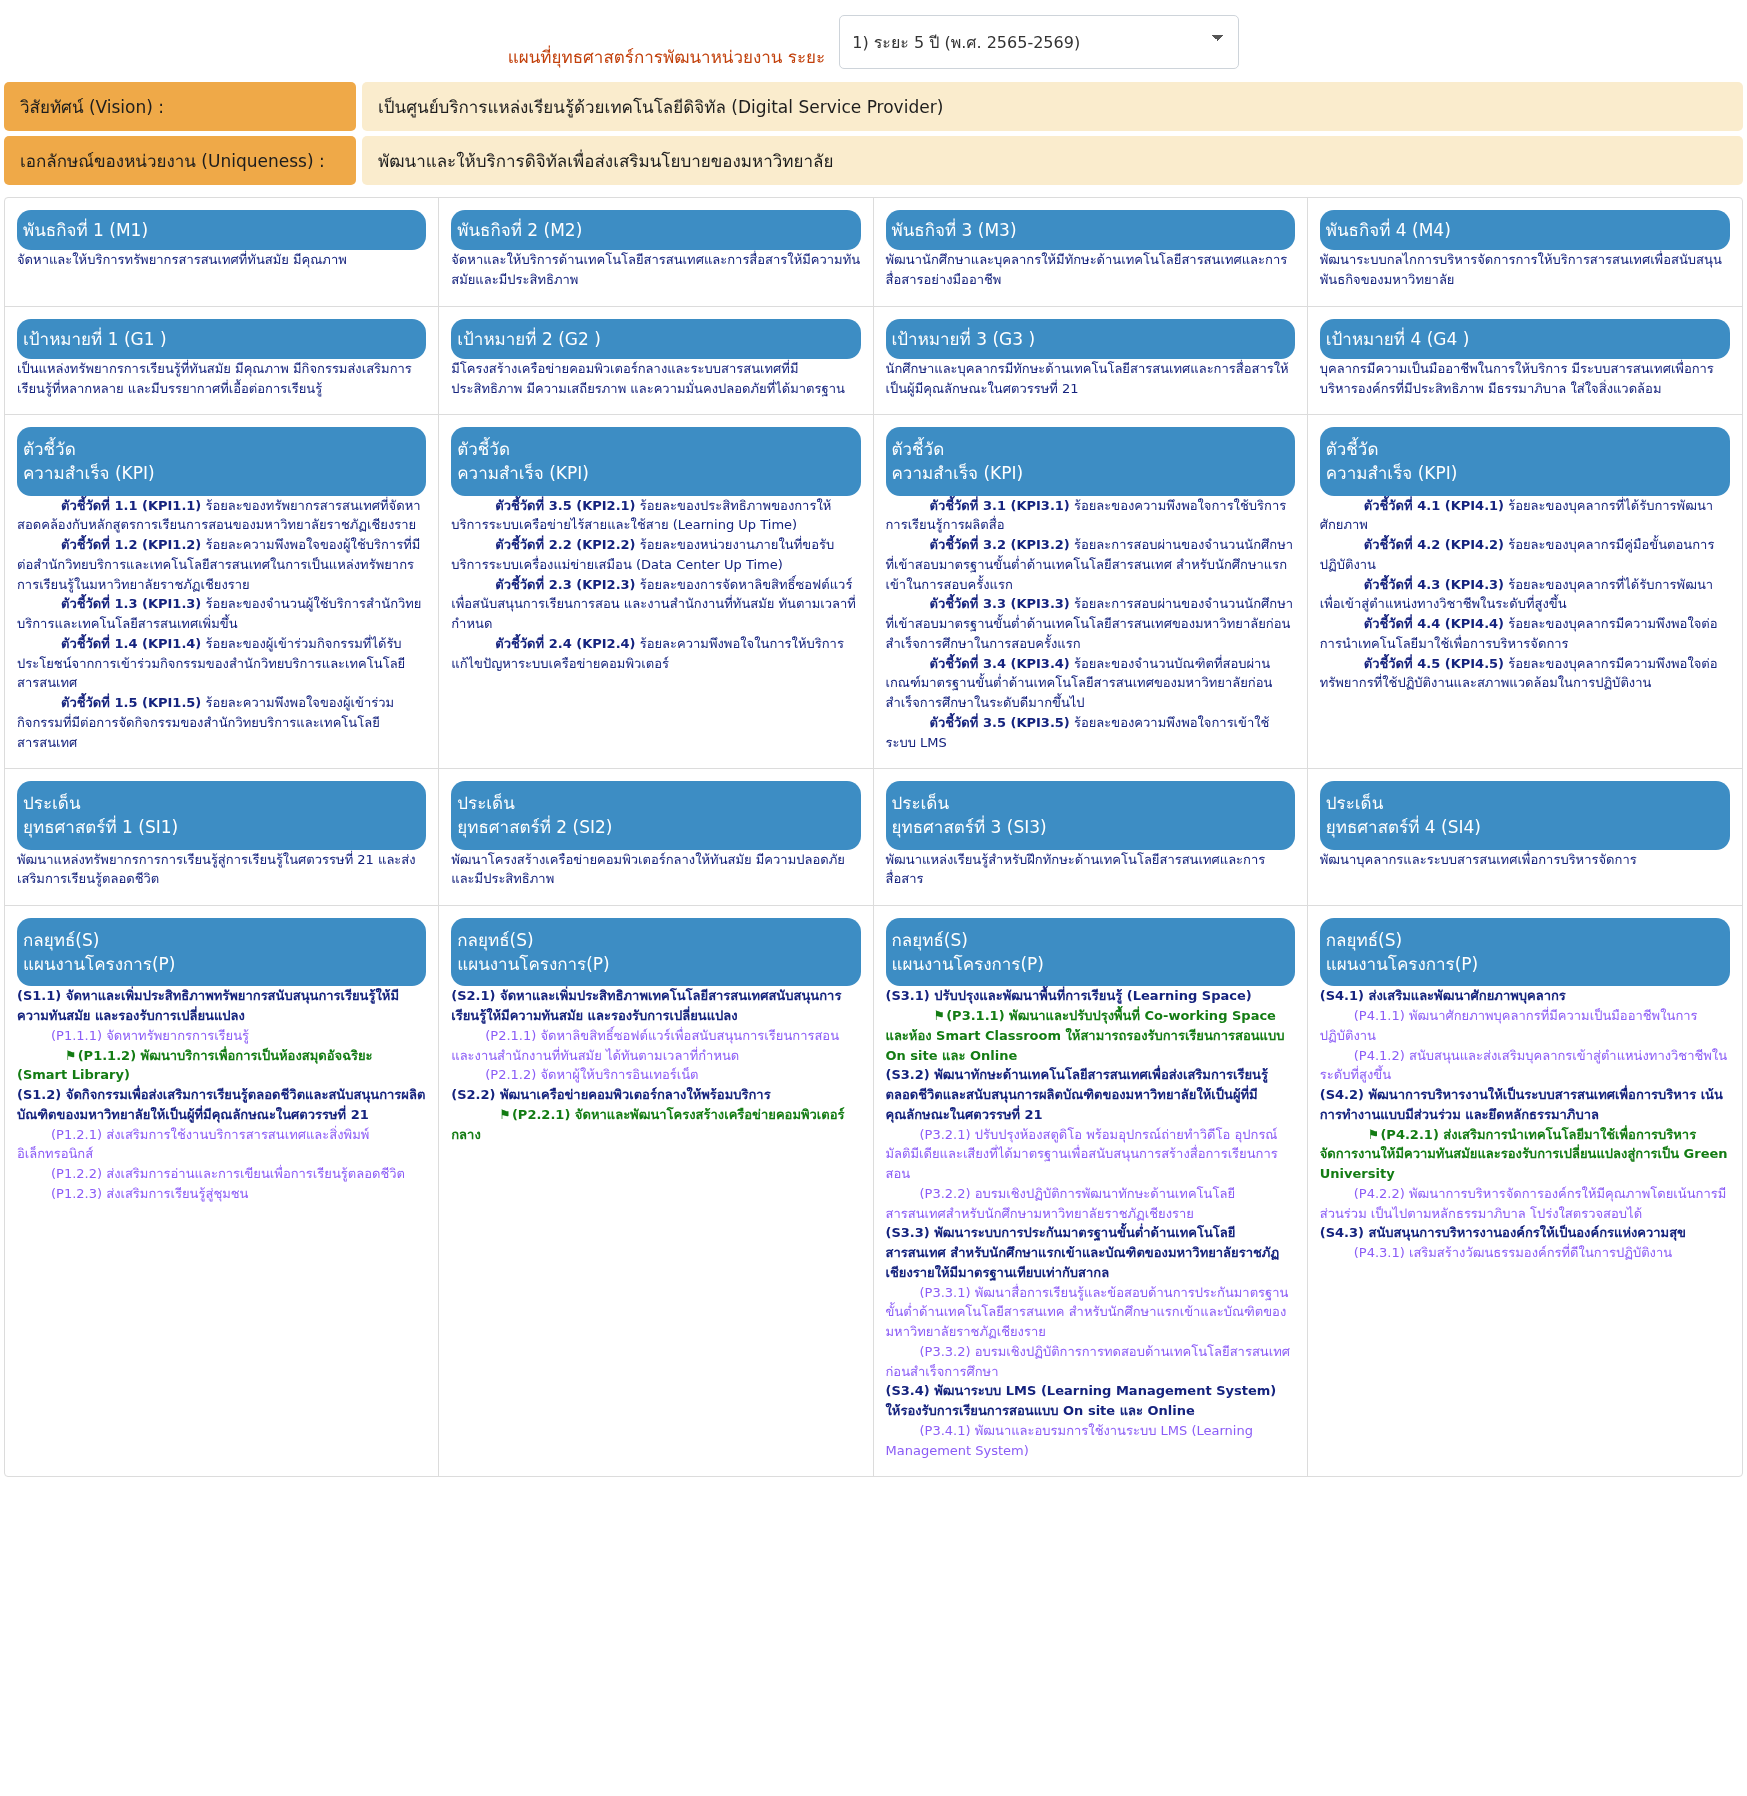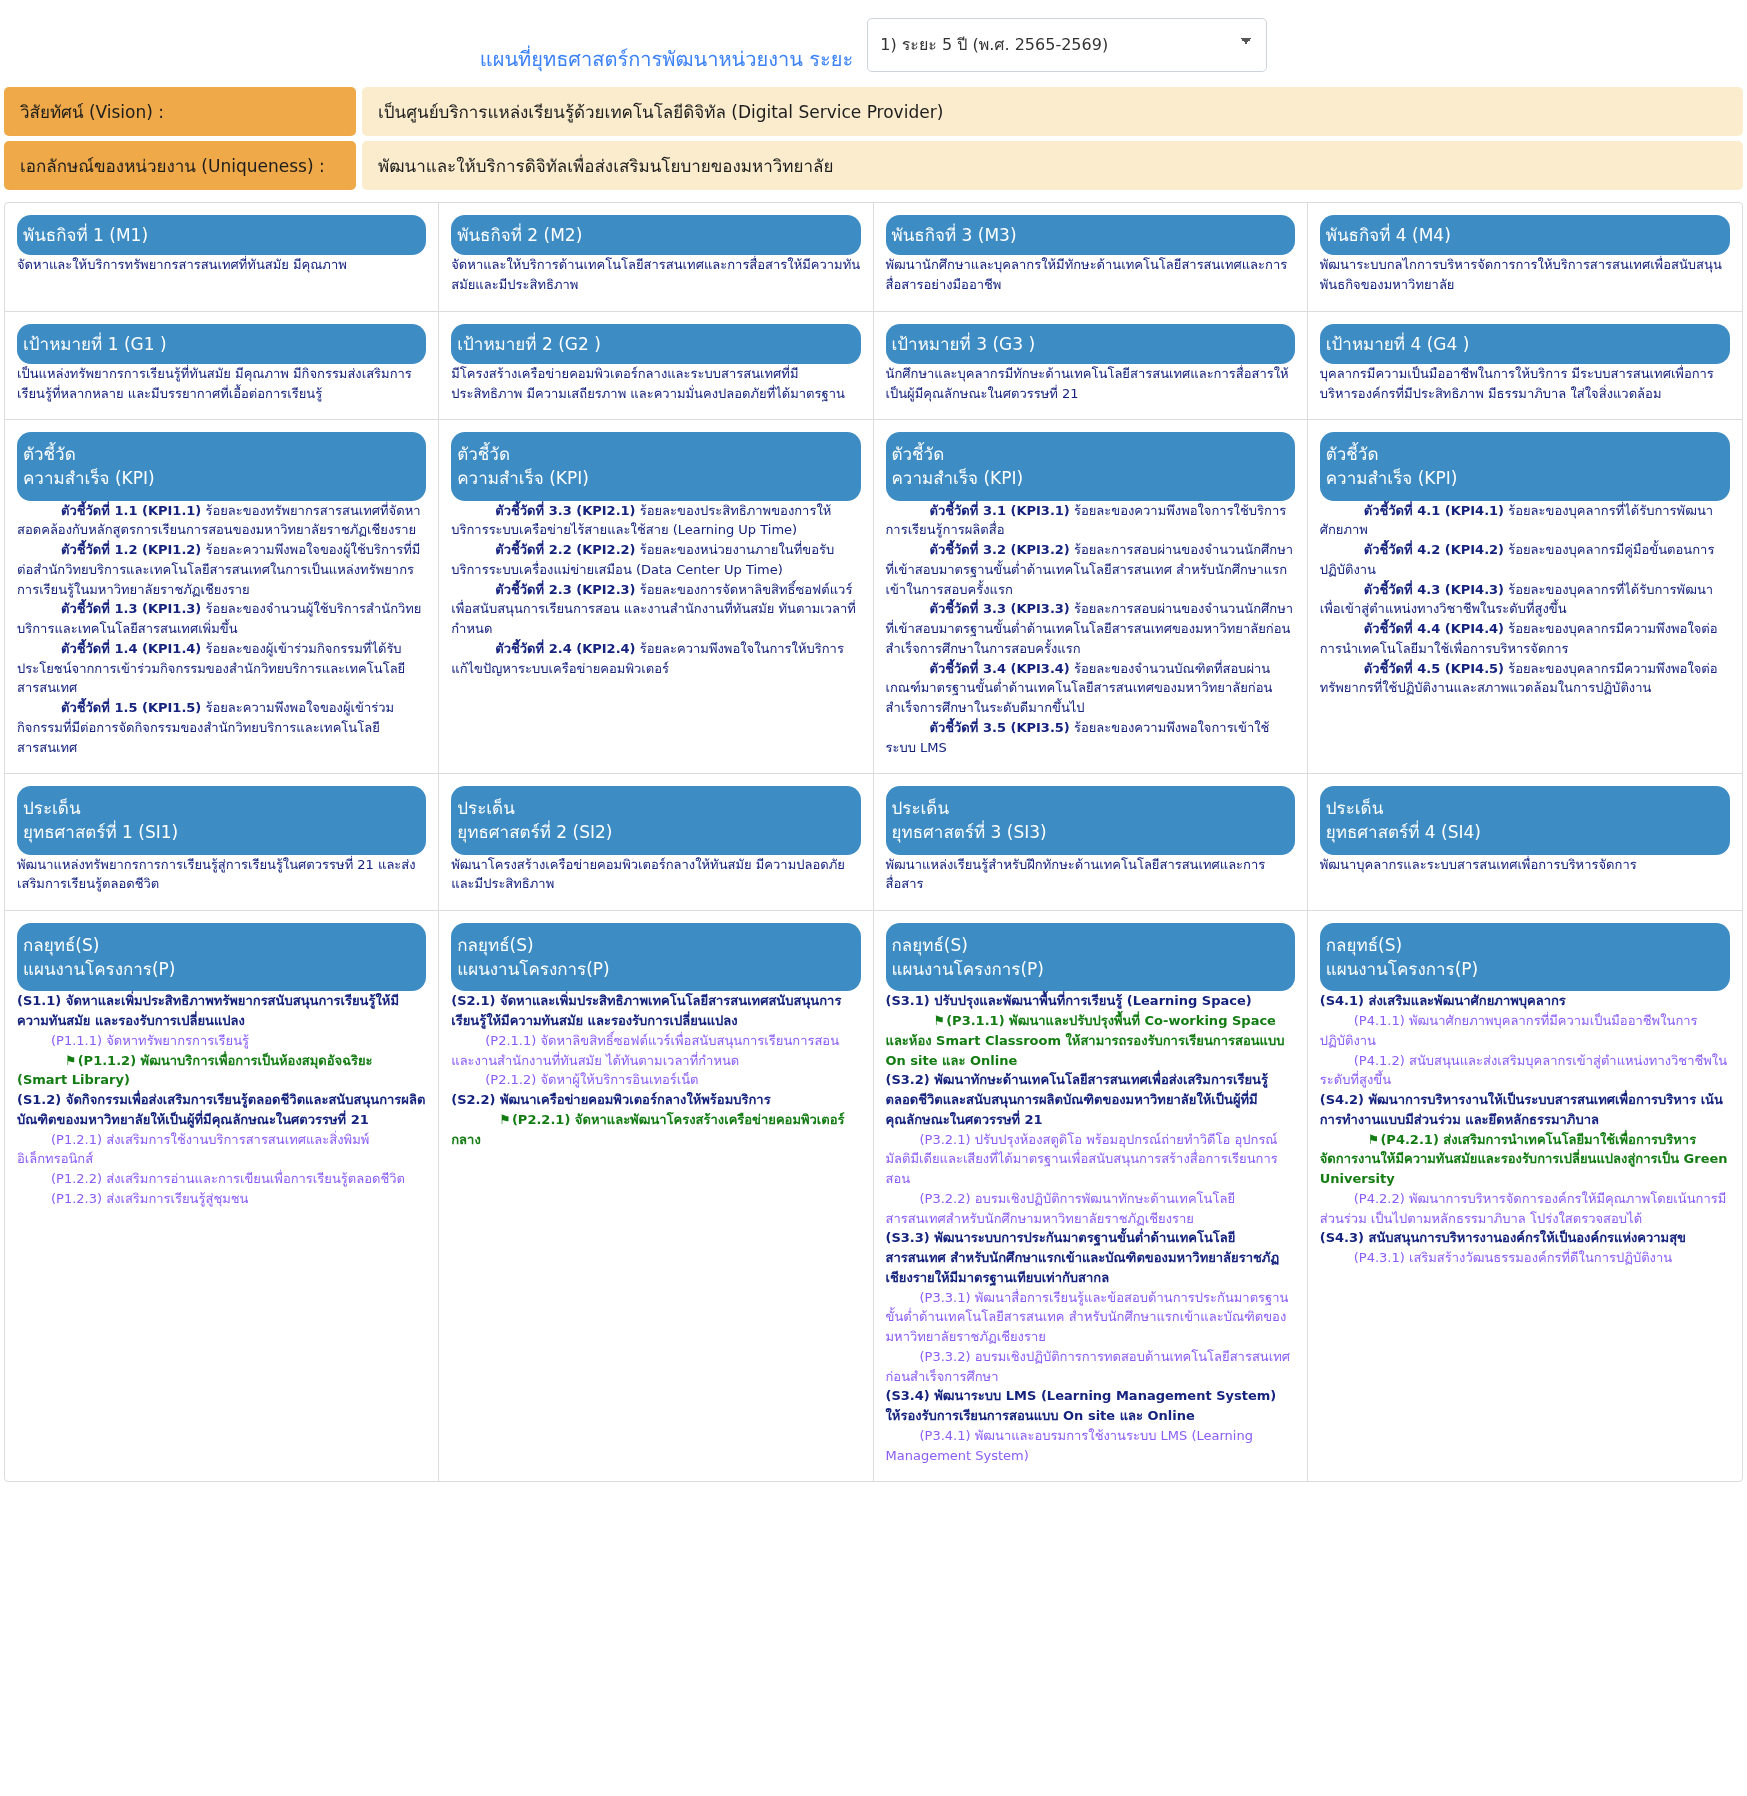--- a/index.html
+++ b/index.html
@@ -14,22 +14,22 @@
 
   
   .title-row {
     display: flex;
     align-items: center;
     justify-content: center;
     gap: 14px;
     padding: 14px 0 12px 0;
   }
   .title-text {
-    font-size: 20px;
-    color: #3b82f6;
+    font-size: 17px;
+    color: #c2410c;
     white-space: nowrap;
     margin-top: 29px;
   }
   .period-select {
     width: 400px;
     height: 54px;
     border: 1px solid #ced4da;
     border-radius: 5px;
     background: #fff;
     font-size: 16px;
@@ -211,21 +211,21 @@
             <p class="kpi-line"><b class="kpi-key">ตัวชี้วัดที่ 1.4 (KPI1.4)</b><span> ร้อยละของผู้เข้าร่วมกิจกรรมที่ได้รับประโยชน์จากการเข้าร่วมกิจกรรมของสำนักวิทยบริการและเทคโนโลยีสารสนเทศ</span></p>
             <p class="kpi-line"><b class="kpi-key">ตัวชี้วัดที่ 1.5 (KPI1.5)</b><span> ร้อยละความพึงพอใจของผู้เข้าร่วมกิจกรรมที่มีต่อการจัดกิจกรรมของสำนักวิทยบริการและเทคโนโลยีสารสนเทศ</span></p>
           </div>
       </div>
       <div class="m-cell">
         <div class="cap two-line">
           <span>ตัวชี้วัด</span><br>
           <span>ความสำเร็จ (KPI)</span>
         </div>
         <div class="body-text">
-            <p class="kpi-line"><b class="kpi-key">ตัวชี้วัดที่ 3.3 (KPI2.1)</b><span> ร้อยละของประสิทธิภาพของการให้บริการระบบเครือข่ายไร้สายและใช้สาย (Learning Up Time)</span></p>
+            <p class="kpi-line"><b class="kpi-key">ตัวชี้วัดที่ 3.5 (KPI2.1)</b><span> ร้อยละของประสิทธิภาพของการให้บริการระบบเครือข่ายไร้สายและใช้สาย (Learning Up Time)</span></p>
             <p class="kpi-line"><b class="kpi-key">ตัวชี้วัดที่ 2.2 (KPI2.2)</b><span> ร้อยละของหน่วยงานภายในที่ขอรับบริการระบบเครื่องแม่ข่ายเสมือน (Data Center Up Time)</span></p>
             <p class="kpi-line"><b class="kpi-key">ตัวชี้วัดที่ 2.3 (KPI2.3)</b><span> ร้อยละของการจัดหาลิขสิทธิ์ซอฟต์แวร์เพื่อสนับสนุนการเรียนการสอน และงานสำนักงานที่ทันสมัย ทันตามเวลาที่กำหนด</span></p>
             <p class="kpi-line"><b class="kpi-key">ตัวชี้วัดที่ 2.4 (KPI2.4)</b><span> ร้อยละความพึงพอใจในการให้บริการแก้ไขปัญหาระบบเครือข่ายคอมพิวเตอร์</span></p>
           </div>
       </div>
       <div class="m-cell">
         <div class="cap two-line">
           <span>ตัวชี้วัด</span><br>
           <span>ความสำเร็จ (KPI)</span>
         </div>

